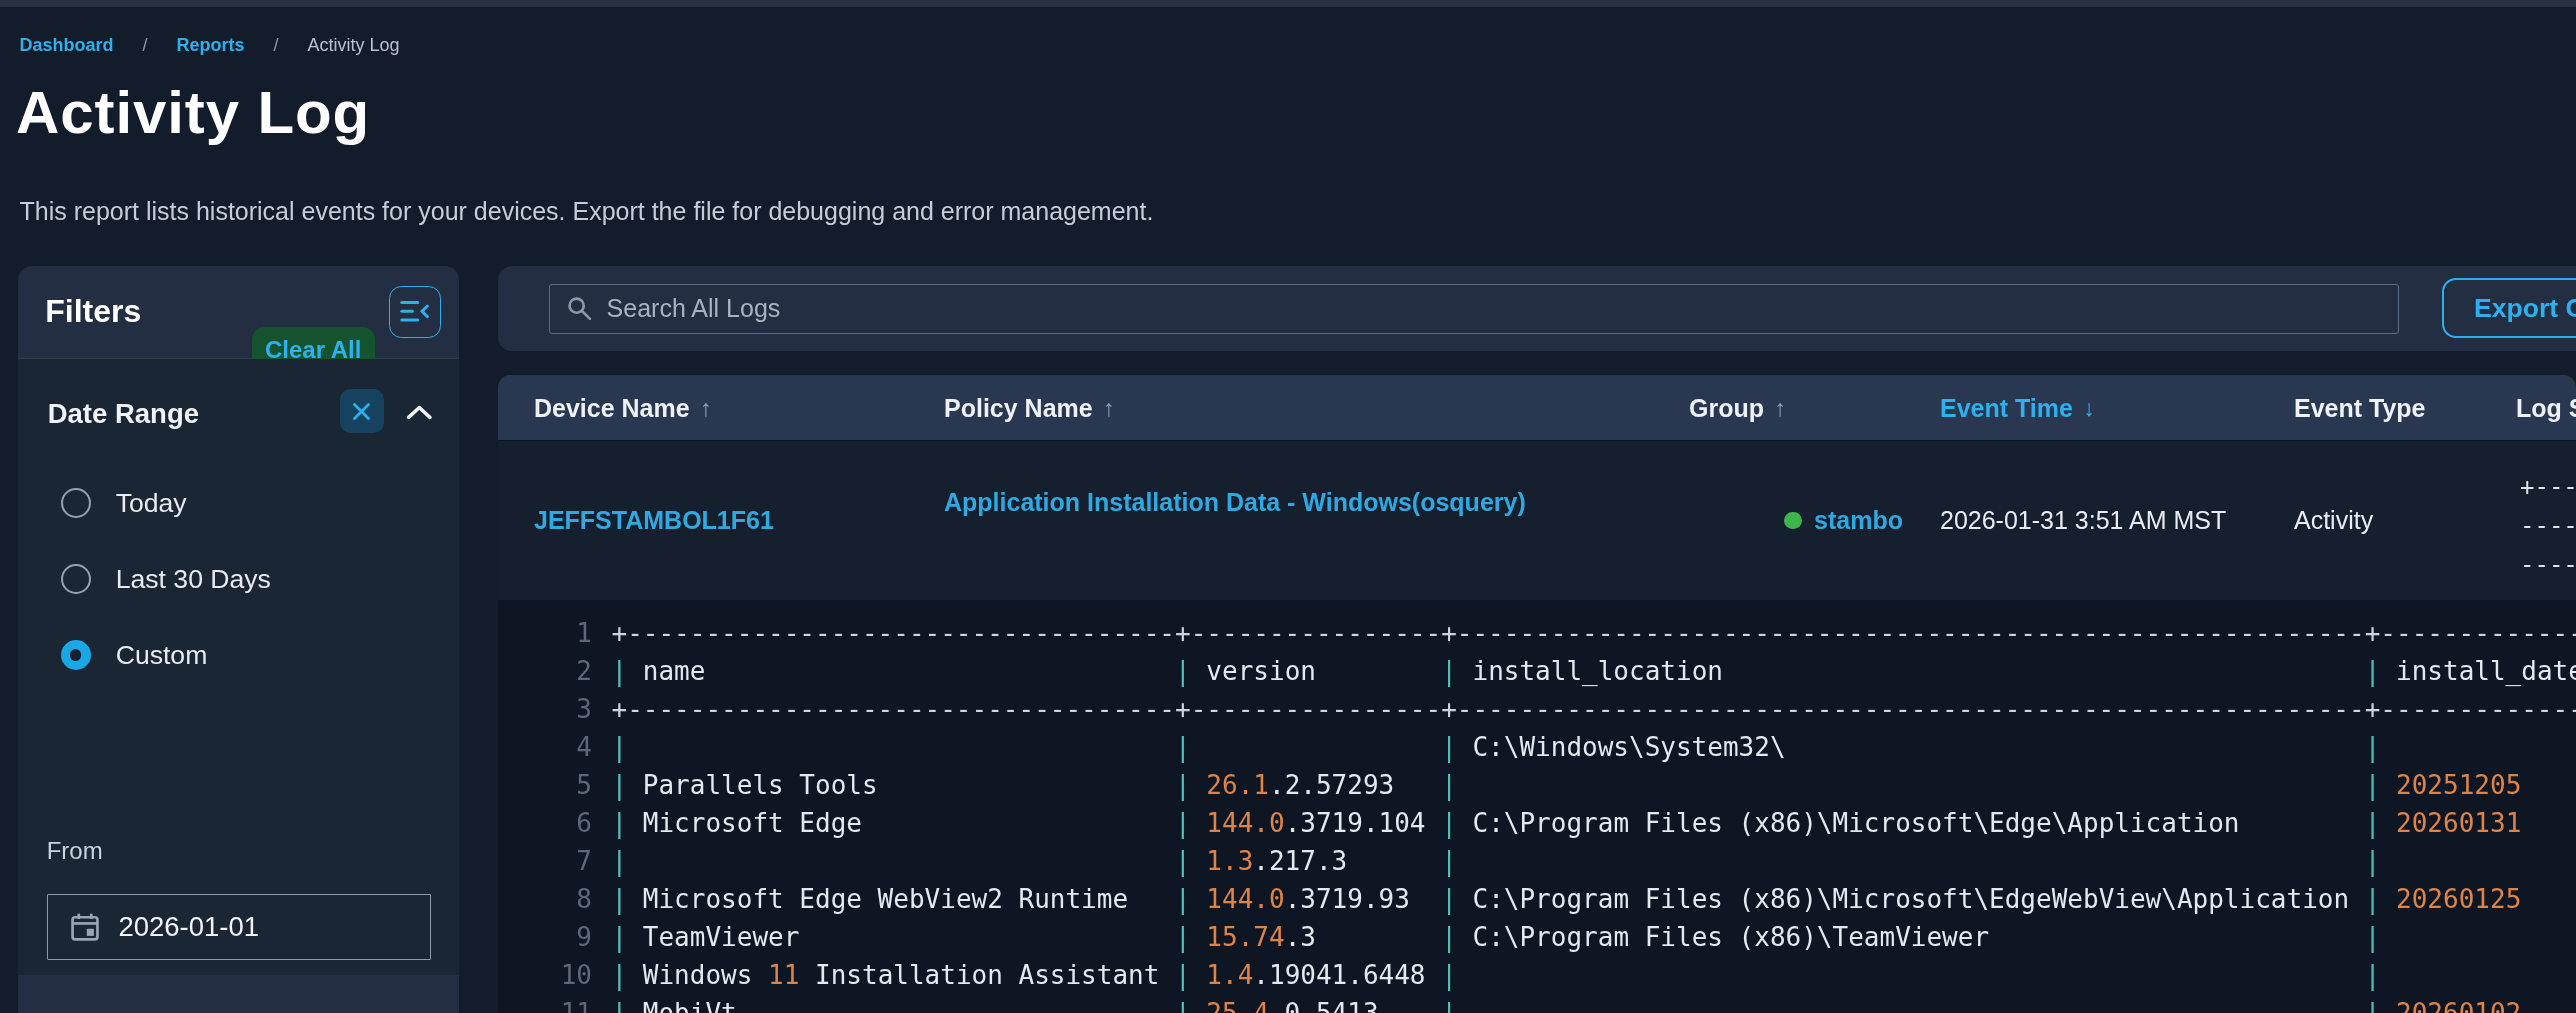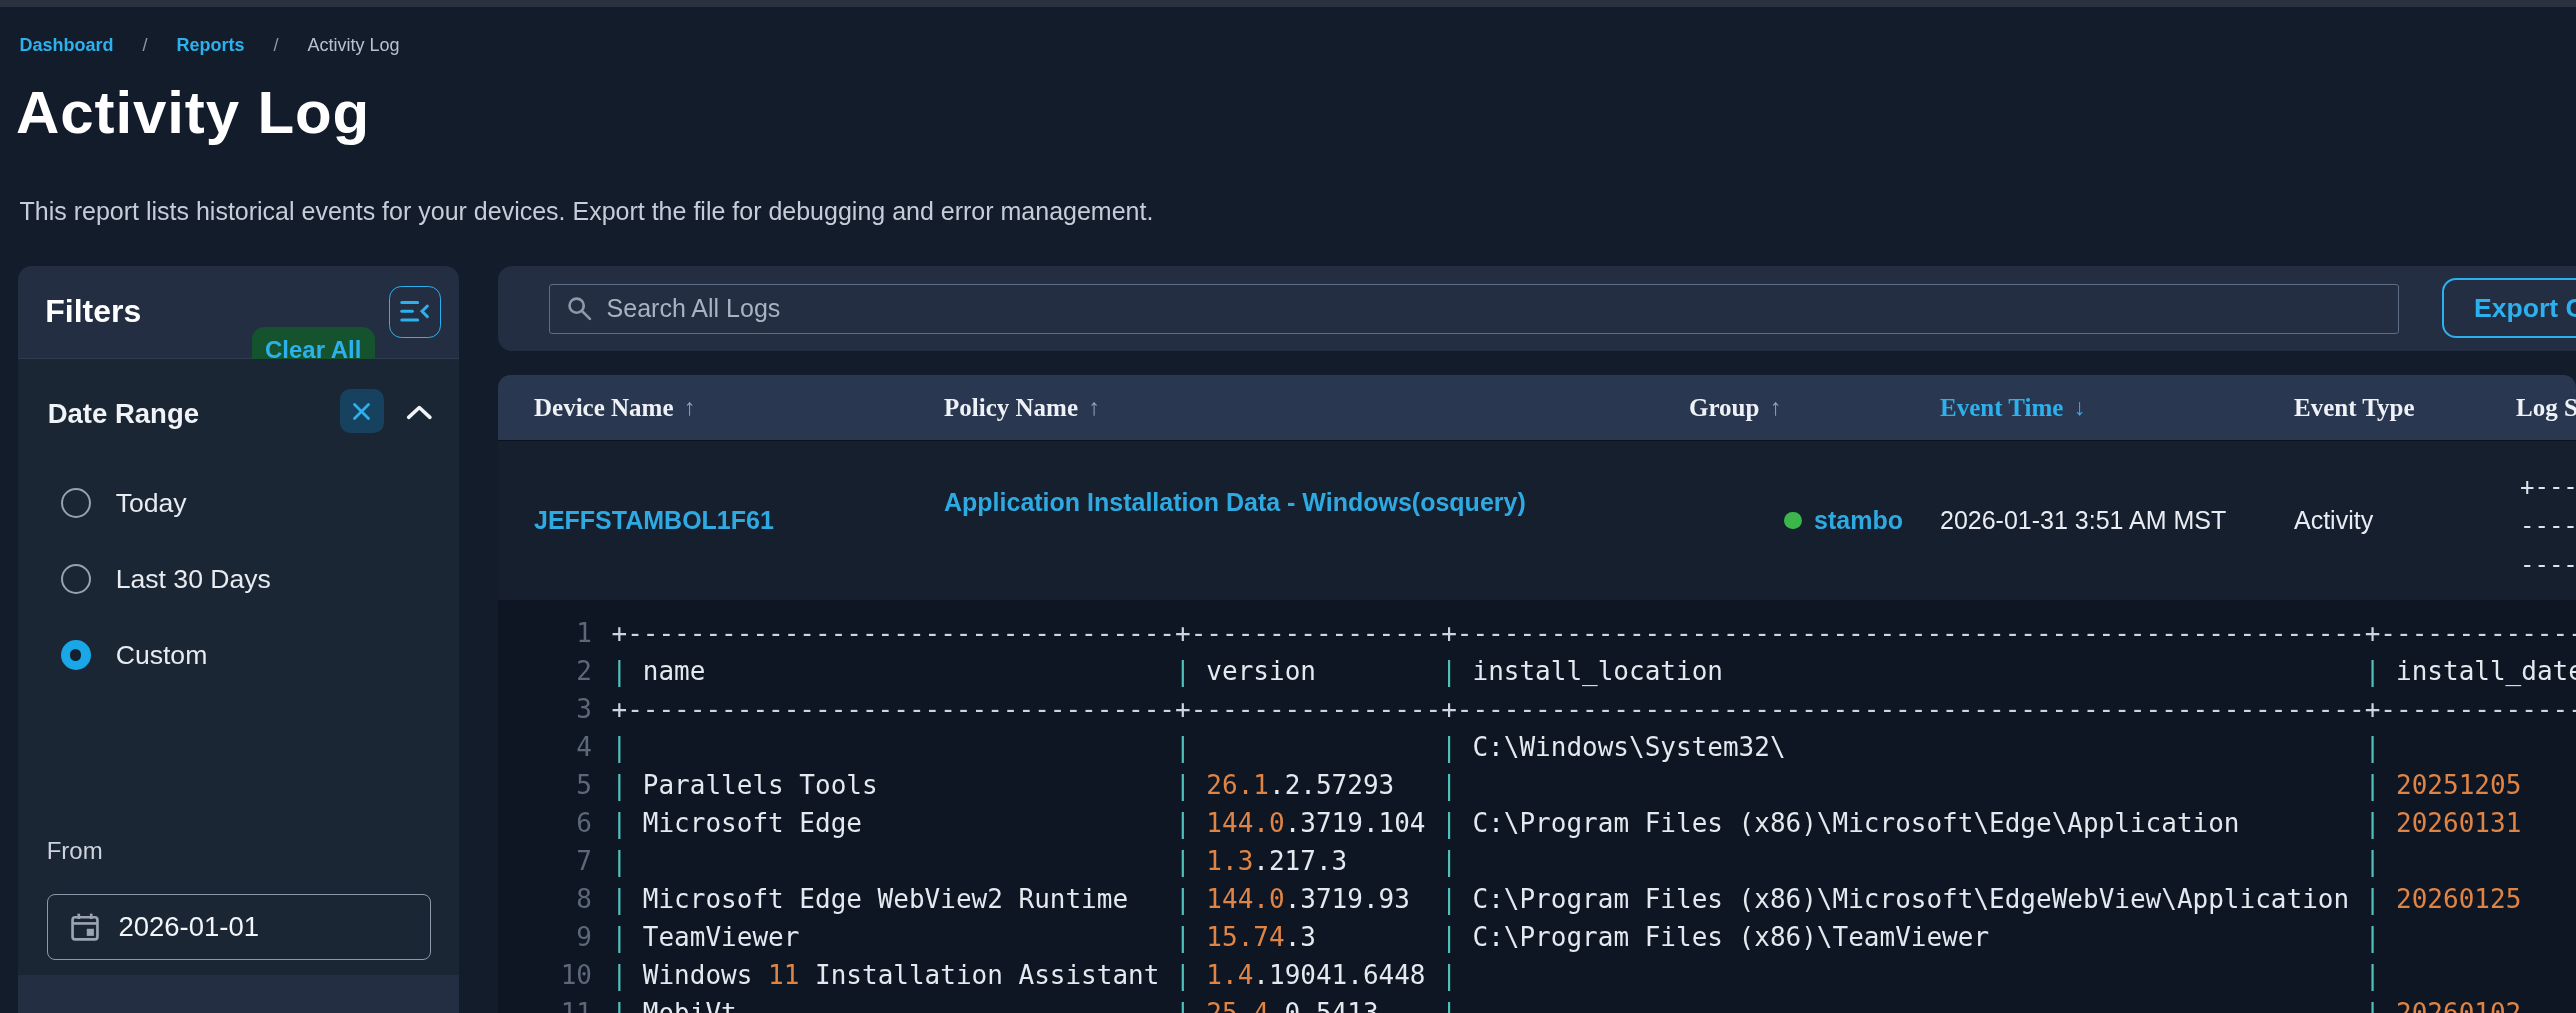--- a/index.html
+++ b/index.html
@@ -37,34 +37,34 @@
   #radio-list{position:absolute;left:0;top:106px;width:100%;}
   .radio-item{position:relative;display:flex;align-items:center;height:76px;padding-left:43px;cursor:pointer;}
   .rdot{width:30px;height:30px;border-radius:50%;border:2.7px solid #97a1b1;box-sizing:border-box;flex:0 0 auto;
         display:flex;align-items:center;justify-content:center;}
   .rdot.sel{border-color:#1aa7e8;background:#1aa7e8;}
   .rdot.sel .rdot-core{width:11.5px;height:11.5px;border-radius:50%;background:#13202f;}
   .rlabel{margin-left:25px;font-size:26.6px;color:#e8ebf0;}
 
   #from-label{position:absolute;left:29px;top:478px;font-size:24px;color:#ccd3dd;}
   #from-input{position:absolute;left:29px;top:535px;width:384px;height:66px;box-sizing:border-box;
-      border:1.8px solid #8d99ab;border-radius:8px;display:flex;align-items:center;padding-left:21px;gap:17.7px;cursor:pointer;}
+      border:1.8px solid #8d99ab;border-radius:1px;display:flex;align-items:center;padding-left:21px;gap:17.7px;cursor:pointer;}
   #from-value{font-size:27.5px;color:#f2f5f9;}
 
   
   #toolbar-card{left:498px;top:266px;width:2126px;height:85px;background:#232e42;border-radius:14px;}
   #search-input{position:absolute;left:51px;top:17.7px;width:1850px;height:50px;box-sizing:border-box;
       border:1.8px solid #5e6d86;border-radius:3px;background:transparent;display:flex;align-items:center;padding-left:16px;gap:14px;}
   #search-placeholder{font-size:25px;color:#a9b2c0;}
   #export-btn{position:absolute;left:1944px;top:12.4px;width:213px;height:60px;box-sizing:border-box;
       border:2.7px solid #2cb1ee;border-radius:14px;display:flex;align-items:center;padding-left:30px;
       font-size:26.6px;font-weight:700;color:#2cb1ee;cursor:pointer;overflow:hidden;white-space:nowrap;}
 
   
-  #table-header{left:498px;top:375px;width:2078px;height:66px;background:#2a3750;border-radius:12.4px 12.4px 0 0;font-family:Liberation Serif, serif;}
+  #table-header{left:498px;top:375px;width:2078px;height:66px;background:#2a3750;border-radius:12.4px 12.4px 0 0;}
   .th{position:absolute;top:0;height:66px;display:flex;align-items:center;gap:10.6px;
       font-size:25px;font-weight:700;color:#eef2f7;cursor:pointer;white-space:nowrap;}
   .th .arrow{color:#95a1b2;font-size:23px;font-weight:400;}
   .th.c1{left:36px}.th.c2{left:446px}.th.c3{left:1191px}
   .th.c4{left:1442px;color:#2cb1ee}.th.c4 .arrow{color:#2cb1ee}
   .th.c5{left:1796px}.th.c6{left:2018px}
 
   #table-row{left:498px;top:440px;width:2078px;height:159px;background:#151f2e;border-top:1.8px solid #0b131e;cursor:pointer;}
   .cell-link{color:#2fa9e2;font-weight:700;font-size:25px;cursor:pointer;}
   #cell-device{position:absolute;left:36px;top:0;height:159px;display:flex;align-items:center;}

